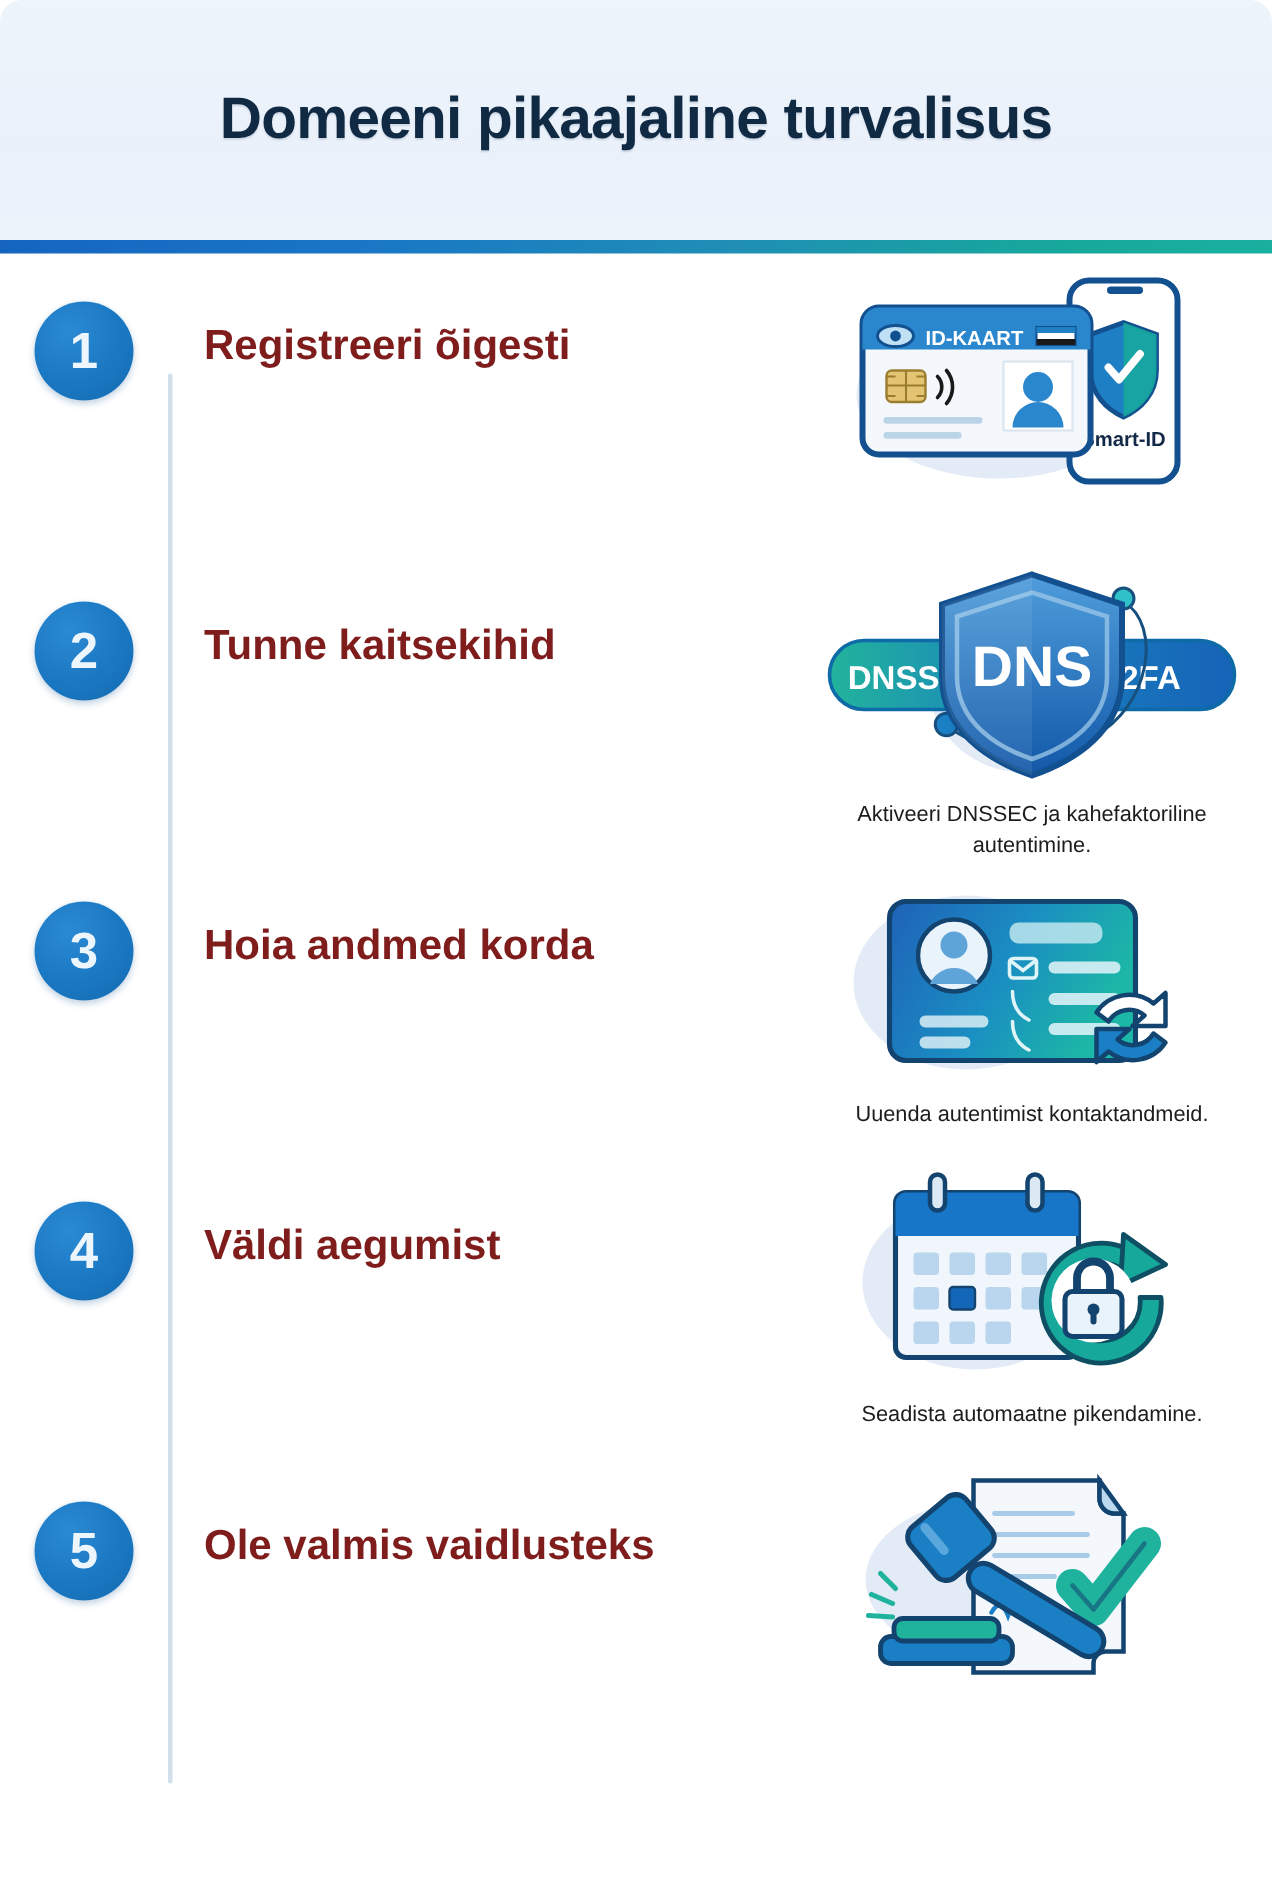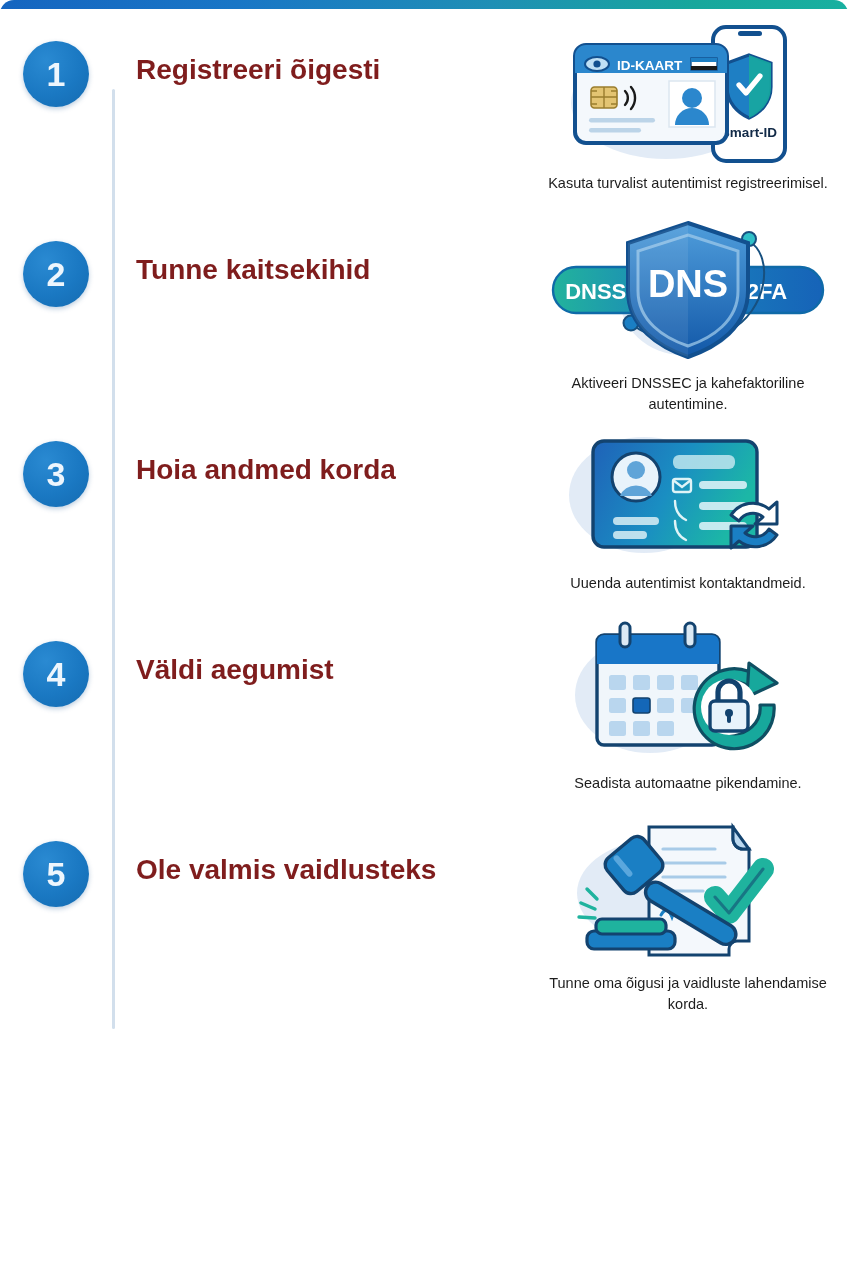--- a/index.html
+++ b/index.html
@@ -69,20 +69,23 @@
     position:absolute;border-radius:50%;
     background:#dde7f4;opacity:.85;z-index:0;
   }
   svg{display:block;position:relative;z-index:1;}
 </style>
 </head>
 <body>
 
 <div class="page">
 
+  <div class="header">
+    <div class="header-title">Domeeni pikaajaline turvalisus</div>
+  </div>
   <div class="accent-bar"></div>
 
   <div class="steps">
     <div class="timeline"></div>
 
     <div class="step">
       <div class="num-wrap">
         <div class="num">1</div>
       </div>
       <div class="step-title">Registreeri õigesti</div>
@@ -119,21 +122,20 @@
               </g>
 
               <rect x="106" y="62" width="46" height="46" fill="#ffffff" stroke="#dbe6f0" stroke-width="1.5"></rect>
               <circle cx="129" cy="79" r="10" fill="#2b87cd"></circle>
               <path d="M112 106 a17 17 0 0 1 34 0 Z" fill="#2b87cd"></path>
               <rect x="26" y="99" width="66" height="4.5" rx="2.2" fill="#bcd4e8"></rect>
               <rect x="26" y="109" width="52" height="4.5" rx="2.2" fill="#bcd4e8"></rect>
             </g>
           </svg>
         </div>
-        <div class="caption">Kasuta turvalist autentimist registreerimisel.</div>
       </div>
     </div>
 
     <div class="step">
       <div class="num-wrap">
         <div class="num">2</div>
       </div>
       <div class="step-title">Tunne kaitsekihid</div>
       <div class="art-col">
         <div class="art">
@@ -303,18 +305,17 @@
               <rect x="24" y="112" width="88" height="18" rx="7" fill="#1a7fc4" stroke="#13436f" stroke-width="3.2"></rect>
               <rect x="33" y="100" width="70" height="15" rx="6" fill="#1fb39e" stroke="#13436f" stroke-width="3.2"></rect>
               <g stroke="#1fb39e" stroke-width="3.4" stroke-linecap="round">
                 <path d="M18 84 l14 6"></path>
                   <path d="M16 98 l16 1"></path>
                   <path d="M24 70 l10 10"></path>
               </g>
             </g>
           </svg>
         </div>
-        <div class="caption">Tunne oma õigusi ja vaidluste lahendamise korda.</div>
       </div>
     </div>
 
   </div>
 </div>
 
 </body></html>

